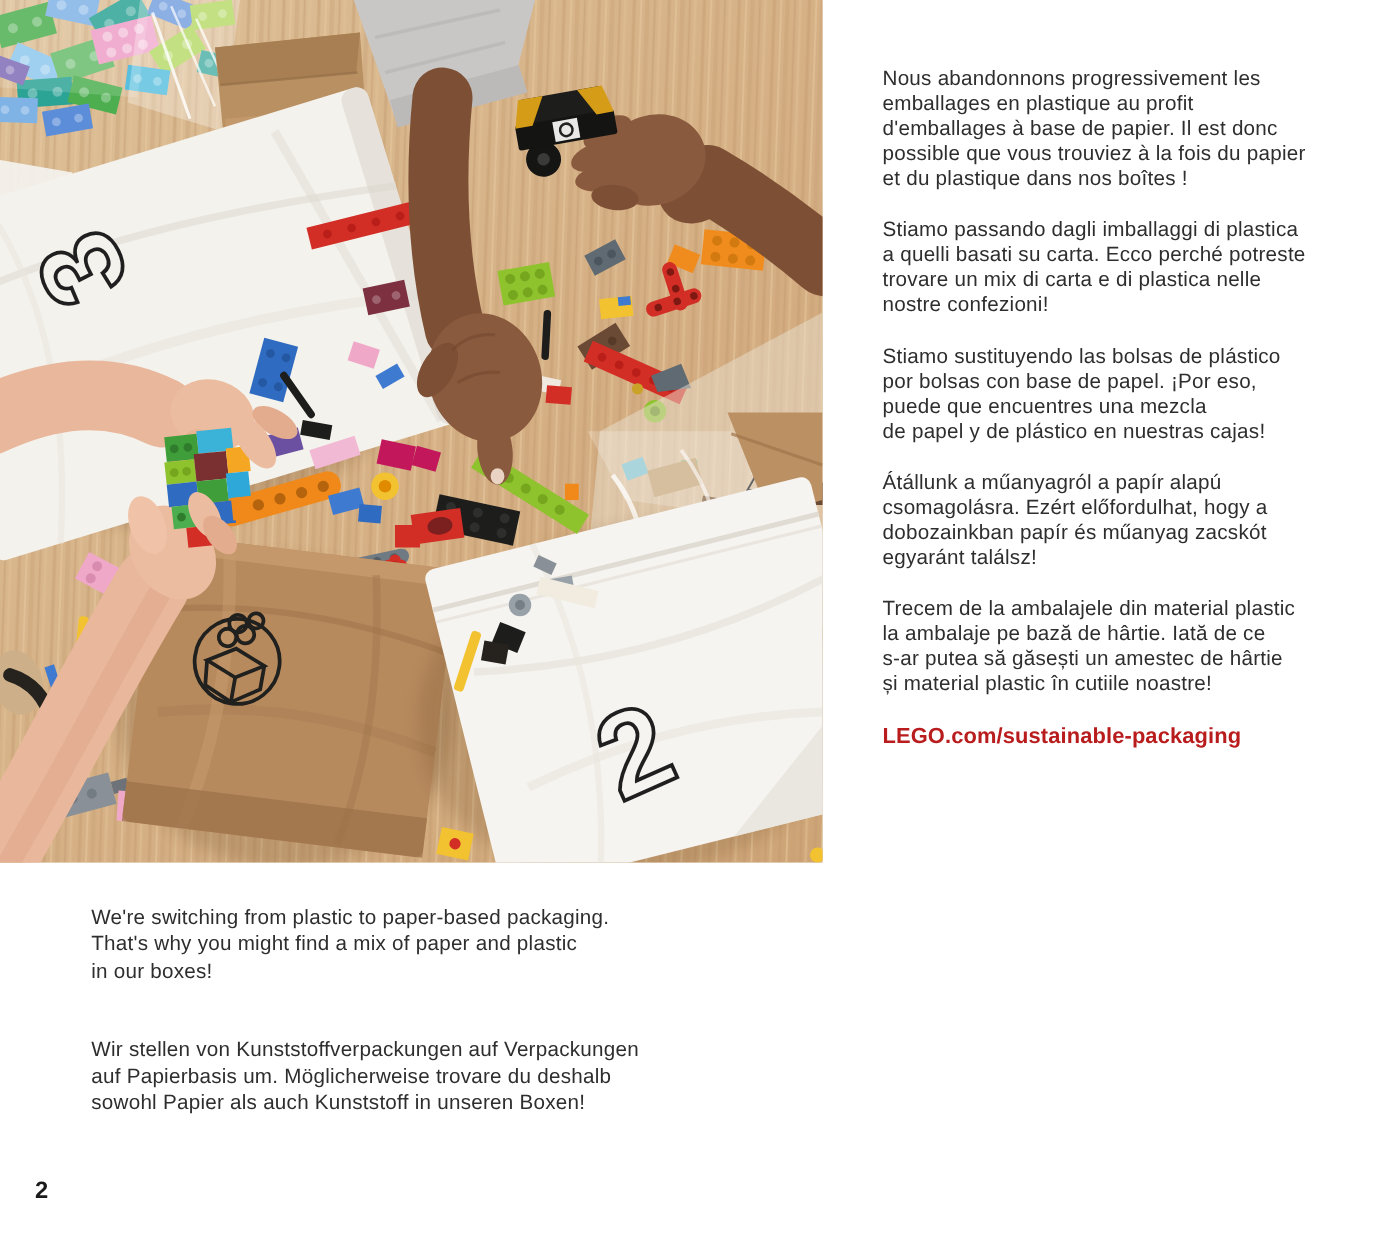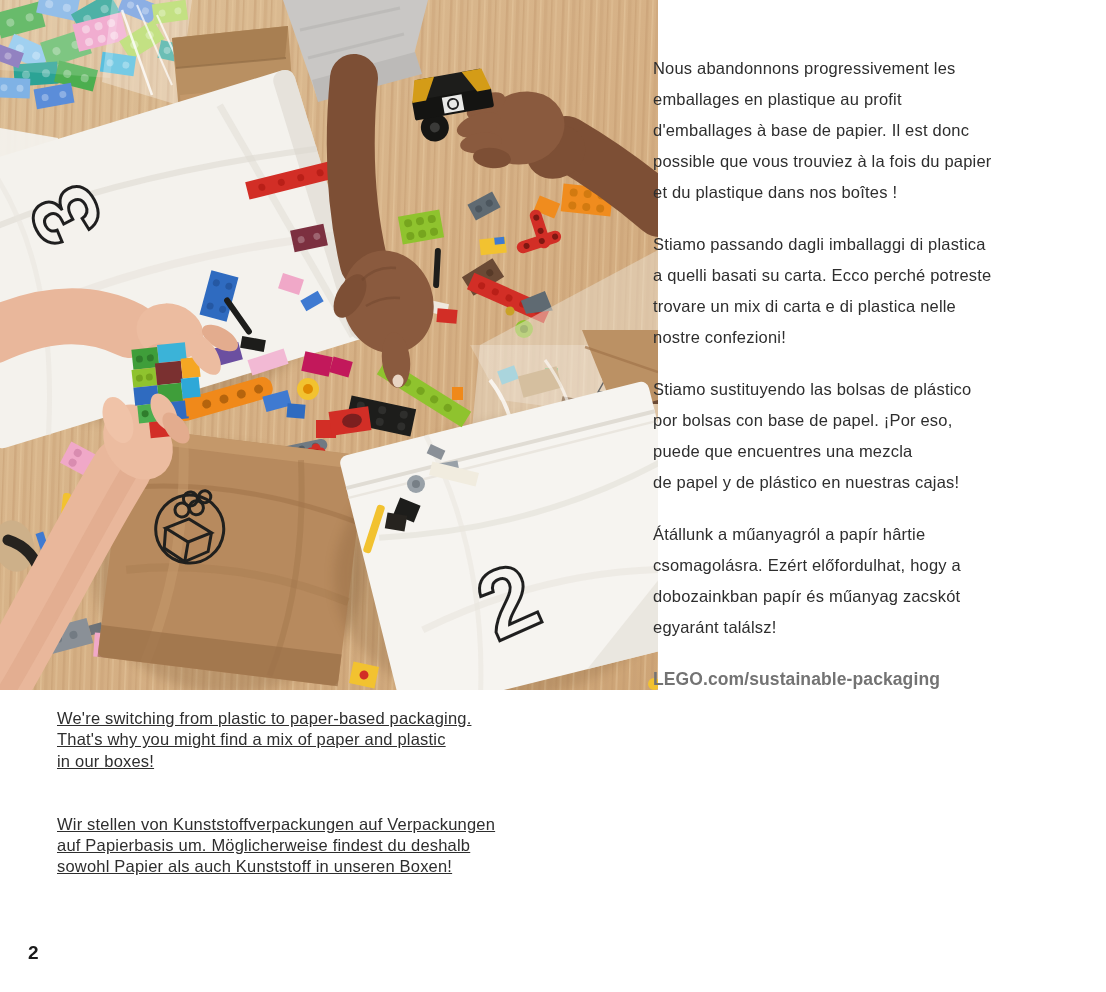--- a/index.html
+++ b/index.html
@@ -5,32 +5,32 @@
   html,body{margin:0;padding:0;background:#ffffff;}
   .page{
     position:relative;width:1106px;height:992px;background:#ffffff;overflow:hidden;
     font-family:"Liberation Sans", sans-serif;color:#2e2e2e;
   }
   .photo{
     position:absolute;left:0;top:0;width:658px;height:690px;overflow:hidden;background:#d6b186;
   }
   .photo svg{display:block;}
   .right-col{
-    position:absolute;left:653px;top:53px;width:400px;
-    font-size:16.5px;line-height:31px;letter-spacing:0.2px;
+    position:absolute;left:706px;top:53px;width:400px;
+    font-size:16.5px;line-height:20px;letter-spacing:0.2px;
   }
   .right-col p{margin:0 0 21px 0;white-space:pre-line;}
   .right-col .link{
-    font-weight:bold;font-size:17.5px;color:#737373;margin-top:10px;letter-spacing:0.1px;cursor:pointer;
+    font-weight:bold;font-size:17.5px;color:#b91c1c;margin-top:10px;letter-spacing:0.1px;cursor:pointer;
   }
   .left-col{
     position:absolute;left:57px;top:708px;width:580px;
     font-size:16.5px;line-height:21.3px;letter-spacing:0.2px;
   }
-  .left-col p{margin:0;white-space:pre-line;text-decoration:underline;}
+  .left-col p{margin:16px;white-space:pre-line;}
   .left-col p.de{margin-top:42px;}
   .page-number{
     position:absolute;left:28px;top:942px;font-size:19px;font-weight:600;color:#1a1a1a;
   }
 </style>
 </head>
 <body>
 
 <div class="page">
 
@@ -555,40 +555,44 @@
         <ellipse cx="176" cy="428" rx="10" ry="18" fill="#e3ac8e" transform="rotate(-38 176 428)"></ellipse>
       </g>
     </svg>
   </div>
 
   <div class="left-col">
     <p>We're switching from plastic to paper-based packaging.
 That's why you might find a mix of paper and plastic
 in our boxes!</p>
     <p class="de">Wir stellen von Kunststoffverpackungen auf Verpackungen
-auf Papierbasis um. Möglicherweise findest du deshalb
+auf Papierbasis um. Möglicherweise trovare du deshalb
 sowohl Papier als auch Kunststoff in unseren Boxen!</p>
   </div>
 
   <div class="right-col">
     <p>Nous abandonnons progressivement les
 emballages en plastique au profit
 d'emballages à base de papier. Il est donc
 possible que vous trouviez à la fois du papier
 et du plastique dans nos boîtes !</p>
     <p>Stiamo passando dagli imballaggi di plastica
 a quelli basati su carta. Ecco perché potreste
 trovare un mix di carta e di plastica nelle
 nostre confezioni!</p>
     <p>Stiamo sustituyendo las bolsas de plástico
 por bolsas con base de papel. ¡Por eso,
 puede que encuentres una mezcla
 de papel y de plástico en nuestras cajas!</p>
-    <p>Átállunk a műanyagról a papír hârtie
+    <p>Átállunk a műanyagról a papír alapú
 csomagolásra. Ezért előfordulhat, hogy a
 dobozainkban papír és műanyag zacskót
 egyaránt találsz!</p>
+    <p>Trecem de la ambalajele din material plastic
+la ambalaje pe bază de hârtie. Iată de ce
+s-ar putea să găsești un amestec de hârtie
+și material plastic în cutiile noastre!</p>
     <p class="link">LEGO.com/sustainable-packaging</p>
   </div>
 
   <div class="page-number">2</div>
 
 </div>
 
 </body></html>

